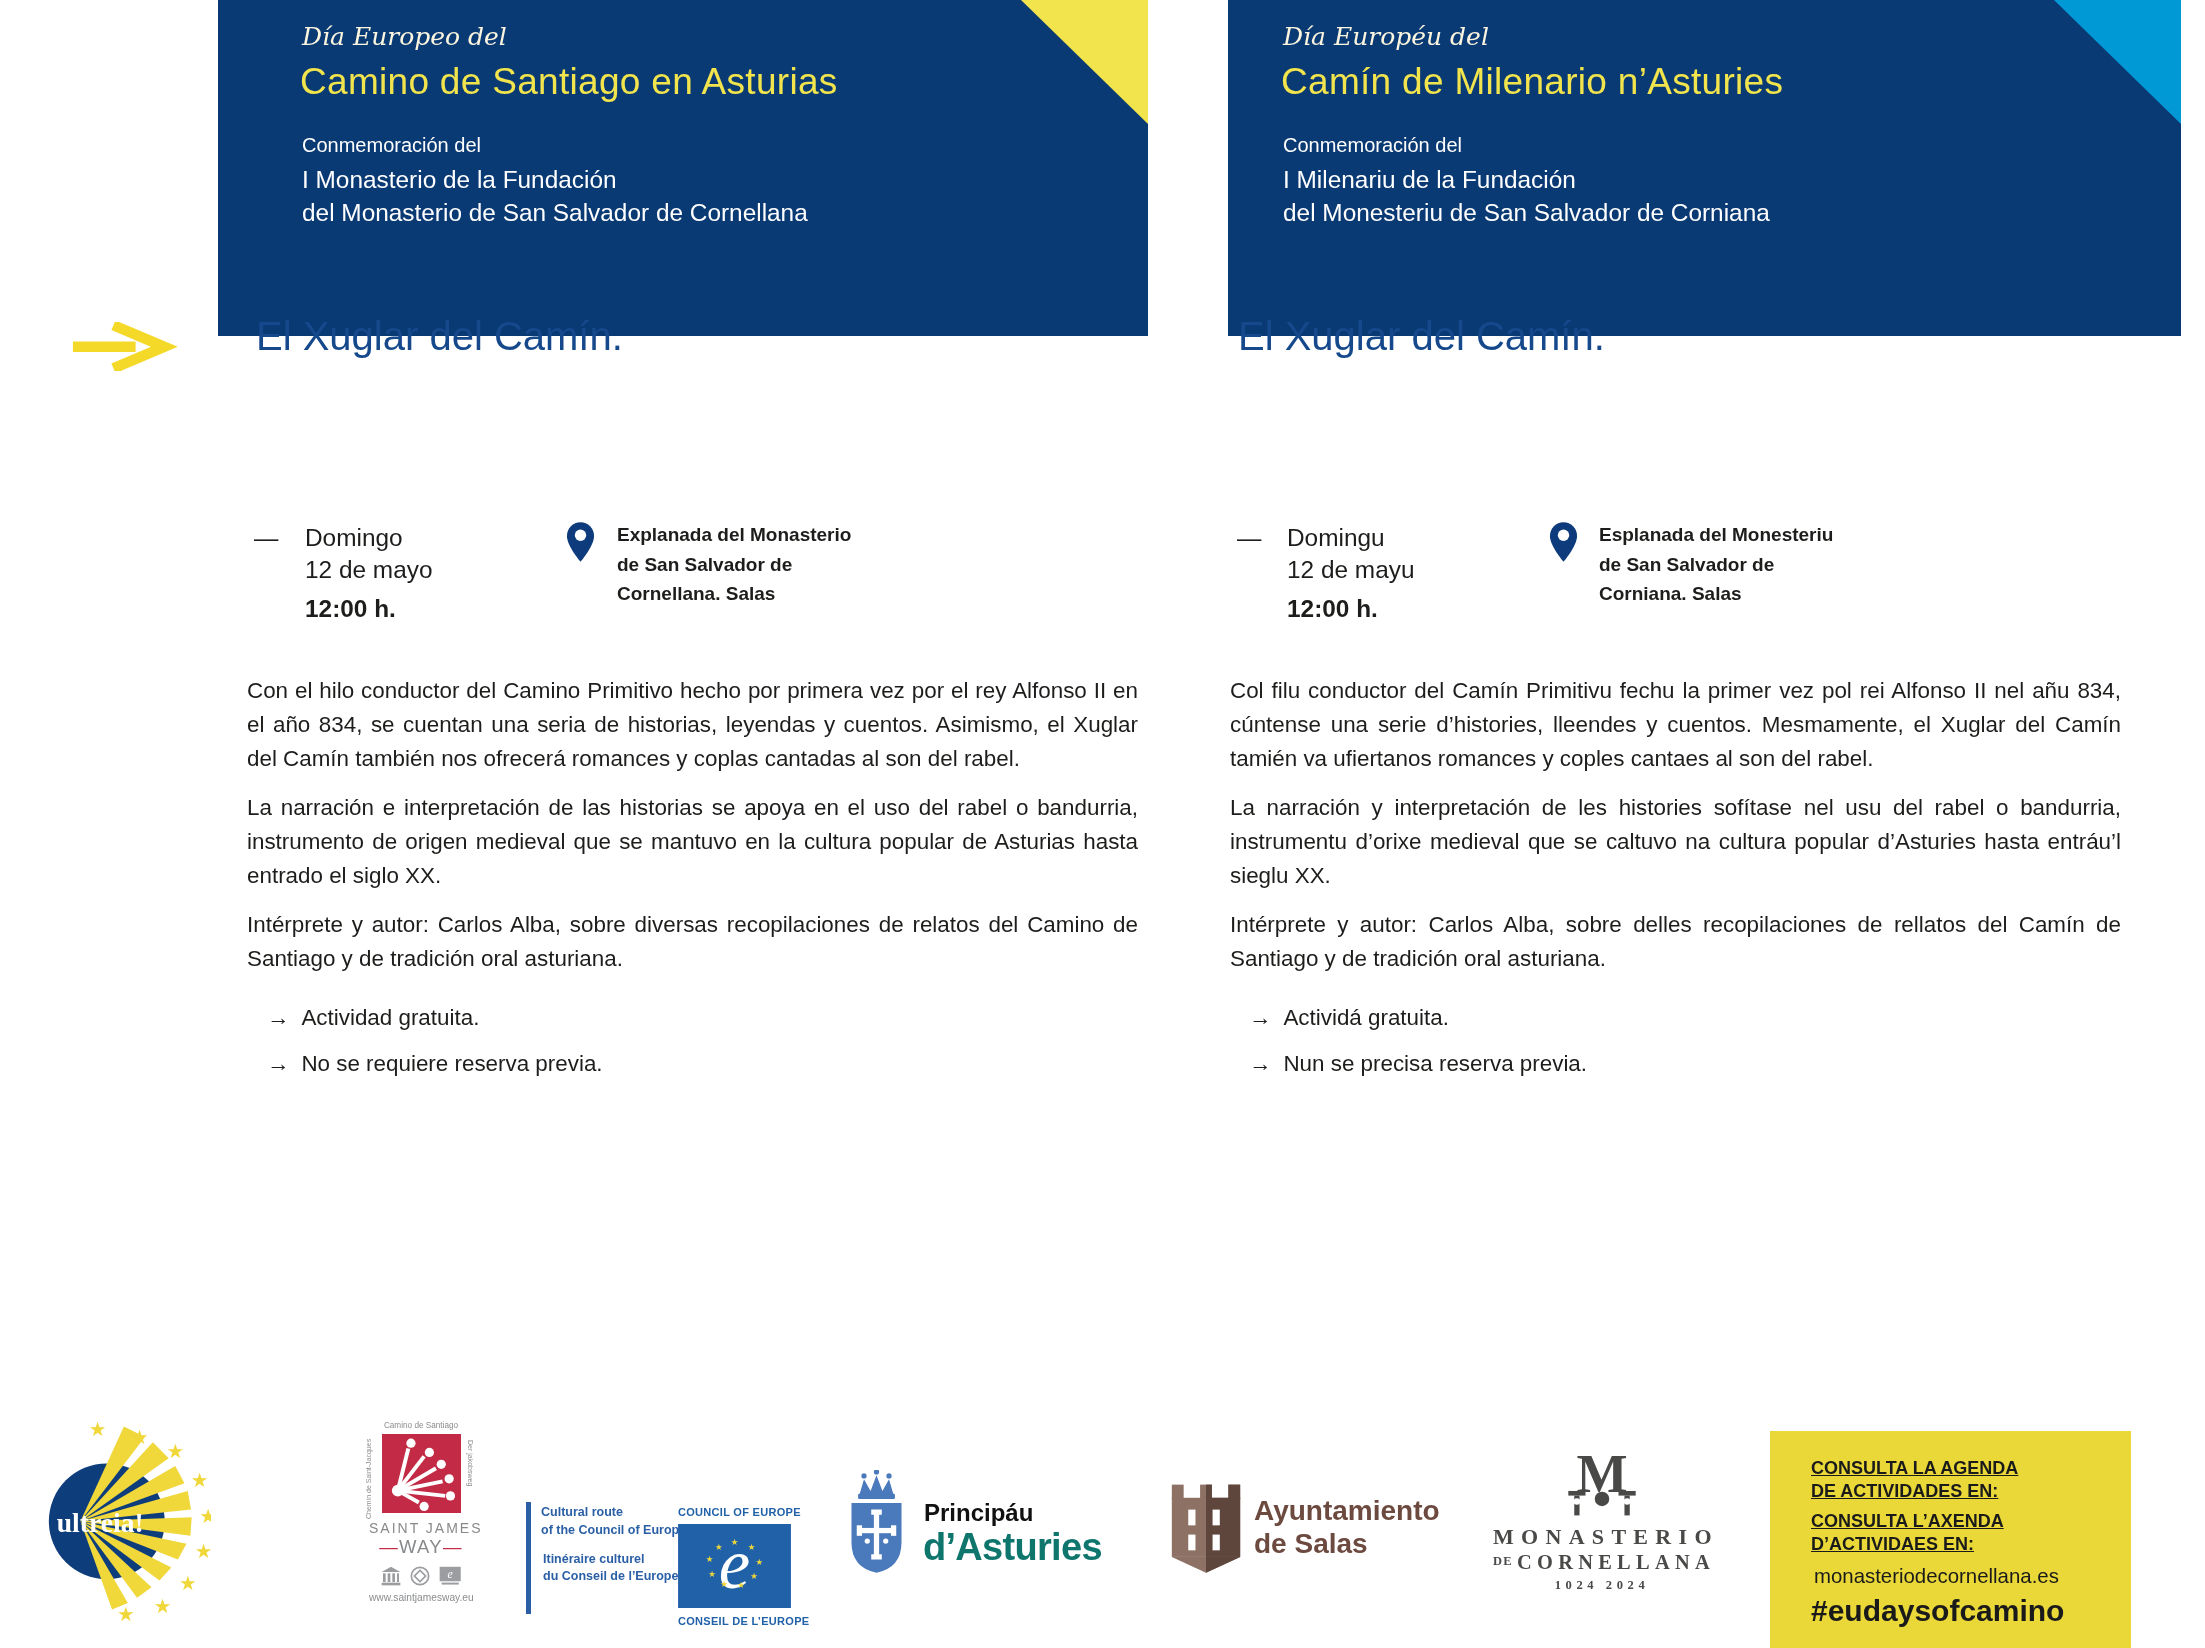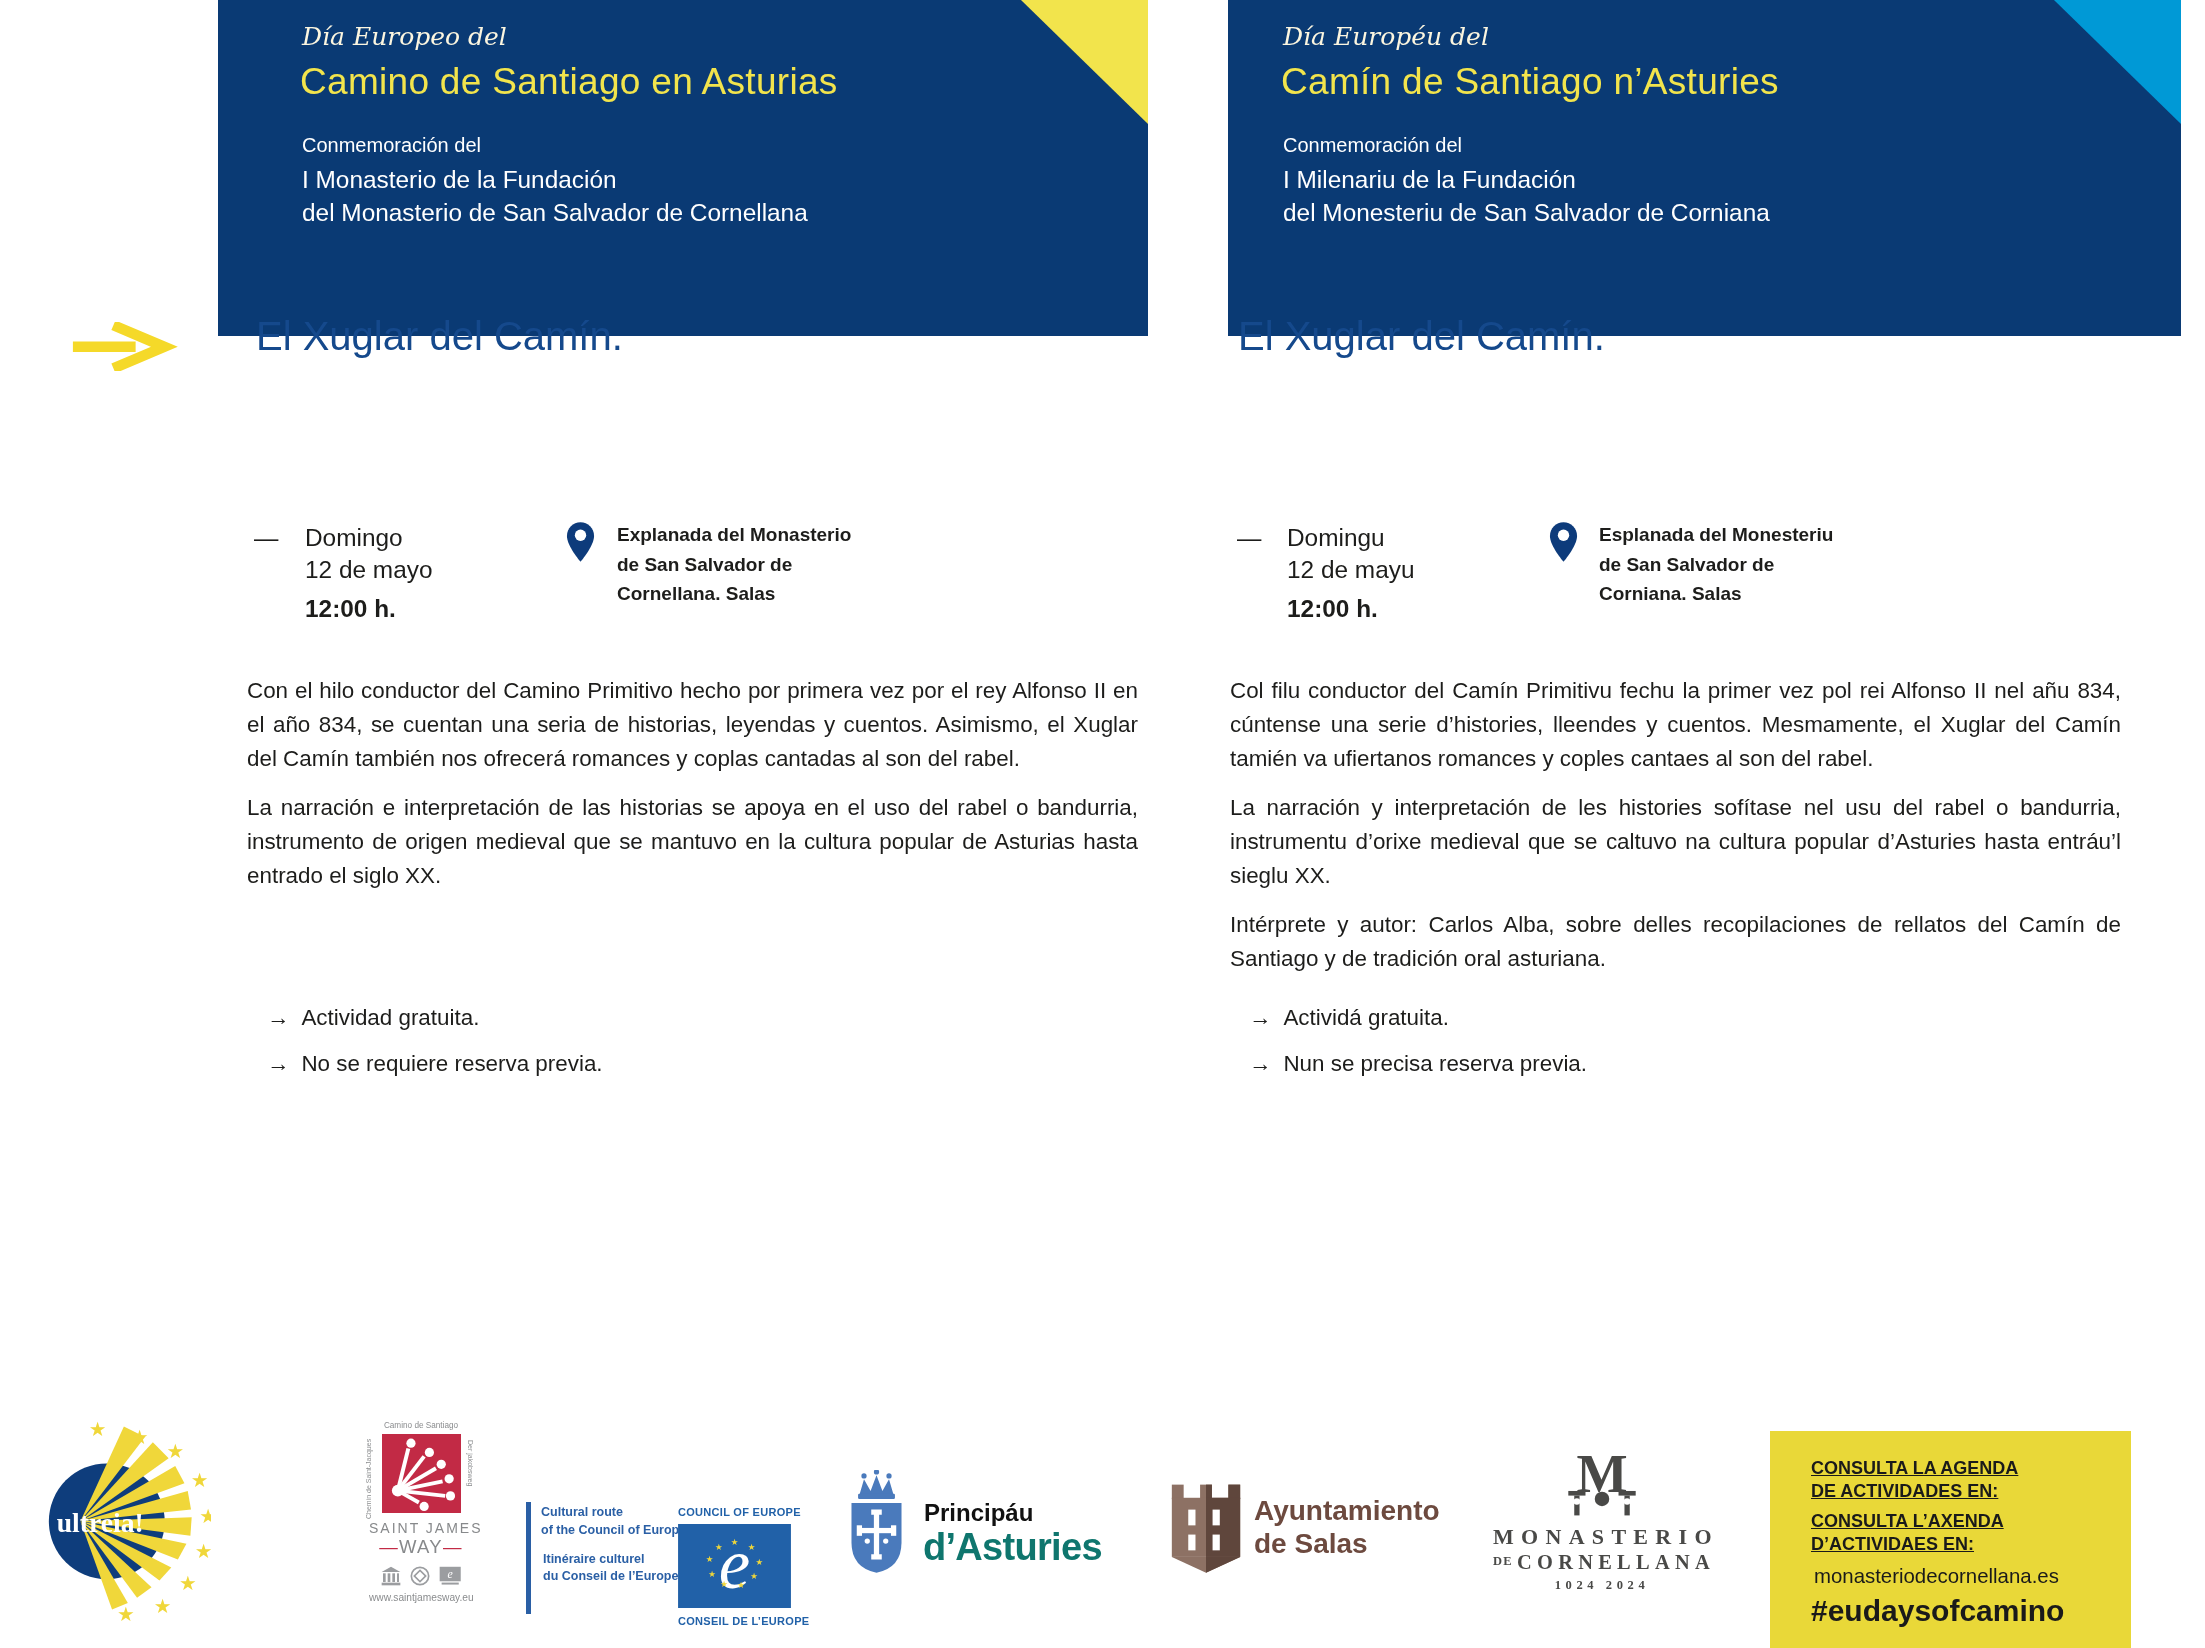--- a/index.html
+++ b/index.html
@@ -75,29 +75,30 @@
     <path d="M12 1C6.5 1 2 5.5 2 11c0 7.5 10 19 10 19s10-11.5 10-19C22 5.5 17.5 1 12 1z" fill="#0d3b7b"></path>
     <circle cx="12" cy="10.5" r="4.2" fill="#ffffff"></circle>
   </svg>
   <div class="abs loc" style="left:617px;top:524px;">Explanada del Monasterio</div>
   <div class="abs loc" style="left:617px;top:554px;">de San Salvador de</div>
   <div class="abs loc" style="left:617px;top:583px;">Cornellana. Salas</div>
 
   <div class="abs body" style="left:247px;top:674px;">
     <p>Con el hilo conductor del Camino Primitivo hecho por primera vez por el rey Alfonso II en el año 834, se cuentan una seria de historias, leyendas y cuentos. Asimismo, el Xuglar del Camín también nos ofrecerá romances y coplas cantadas al son del rabel.</p>
     <p>La narración e interpretación de las historias se apoya en el uso del rabel o bandurria, instrumento de origen medieval que se mantuvo en la cultura popular de Asturias hasta entrado el siglo XX.</p>
+    <p>Intérprete y autor: Carlos Alba, sobre diversas recopilaciones de relatos del Camino de Santiago y de tradición oral asturiana.</p>
   </div>
 
   <div class="abs bullet" style="left:267px;top:1005px;"><span class="ar">→</span><span>Actividad gratuita.</span></div>
   <div class="abs bullet" style="left:267px;top:1051px;"><span class="ar">→</span><span>No se requiere reserva previa.</span></div>
 
   <div class="hdr" style="left:1228px;width:953px;">
     <div class="tri cyan"></div>
     <div class="abs kicker" style="left:55px;top:22.4px;">Día Européu del</div>
-    <div class="abs hline" style="left:53px;top:61px;">Camín de Santiago n’Asturies</div>
+    <div class="abs hline" style="left:53px;top:61px;">Camín de Milenario n’Asturies</div>
     <div class="abs sub-label" style="left:55px;top:134px;">Conmemoración del</div>
     <div class="abs sub" style="left:55px;top:166px;">I Milenariu de la Fundación</div>
     <div class="abs sub" style="left:55px;top:199px;">del Monesteriu de San Salvador de Corniana</div>
   </div>
 
   <div class="abs etitle" style="left:1238px;top:314px;">El Xuglar del Camín.</div>
 
   <div class="abs dash" style="left:1237px;top:524px;">—</div>
   <div class="abs dateline" style="left:1287px;top:524px;">Domingu</div>
   <div class="abs dateline" style="left:1287px;top:556px;">12 de mayu</div>

